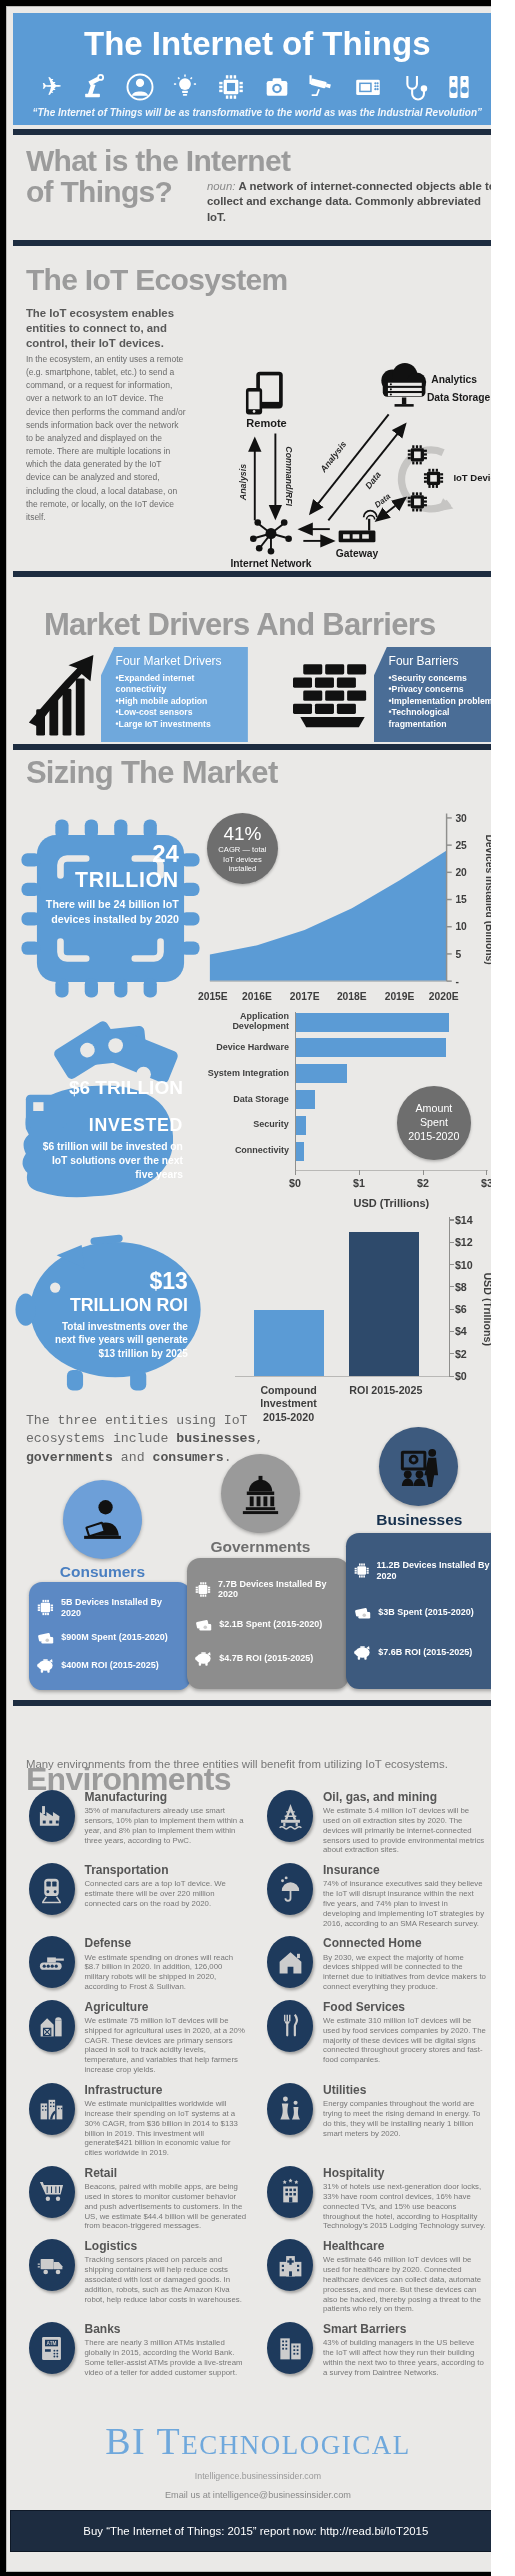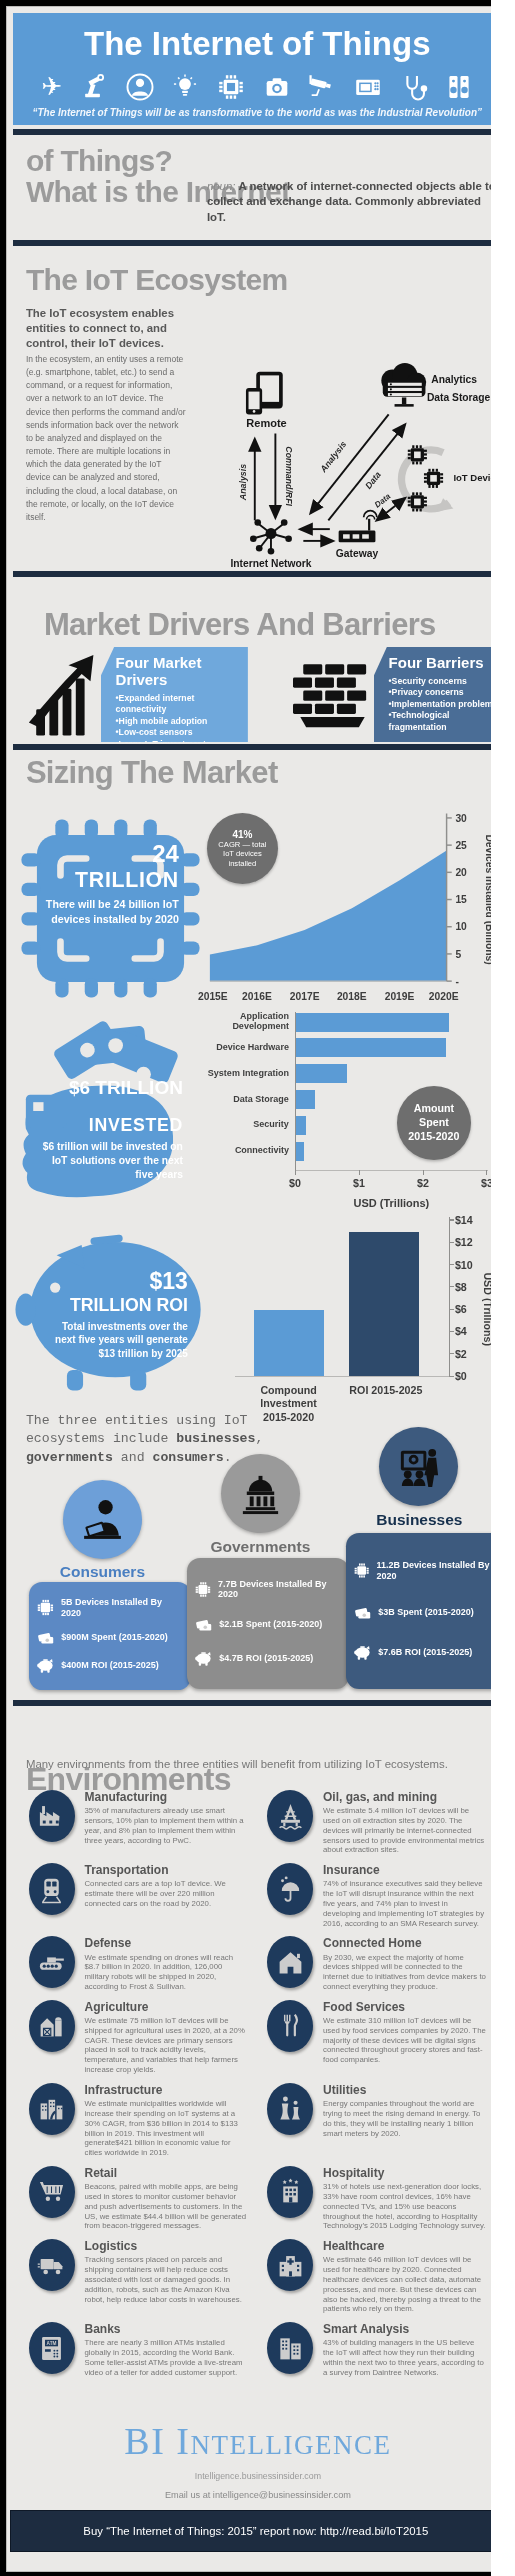--- a/index.html
+++ b/index.html
@@ -18,21 +18,21 @@
   
   .defnoun{font-style:italic;color:#8a8a8a;font-weight:400;}
   .deftext{color:#4c4c4c;font-weight:700;}
   
   .eco-intro{color:#585858;font-size:11.4px;font-weight:700;line-height:1.3;}
   .eco-body{color:#6b6b6b;font-size:8.5px;line-height:1.55;}
   .diag-label{font-weight:800;fill:#1a1a1a;}
   .arrow-label{font-weight:800;fill:#2a2a2a;font-style:italic;}
   
   .db-box{position:absolute;color:#fff;padding:7.4px 10.3px 5.9px 14.7px;}
-  .db-box h3{margin:0 0 4.4px 0;font-size:15px;font-weight:700;}
+  .db-box h3{margin:0 0 4.4px 0;font-size:12px;font-weight:400;}
   .db-box div{font-size:8.7px;line-height:1.32;font-weight:600;}
   .drivers{background:#6fa8dc;clip-path:polygon(0 30%,9% 0,100% 0,100% 100%,0 100%);}
   .barriers{background:#4a6d96;clip-path:polygon(0 30%,9% 0,100% 0,100% 100%,0 100%);}
   
   .stat-text{color:#fff;text-align:right;position:absolute;}
   .badge{position:absolute;border-radius:50%;background:#6e6e6e;color:#fff;text-align:center;display:flex;flex-direction:column;justify-content:center;box-shadow:0 1.5px 2.9px rgba(0,0,0,.25);}
   .tick-lab{font-size:14px;font-weight:700;fill:#3d3d3d;}
   .axis-lab{font-size:14px;font-weight:700;fill:#3d3d3d;}
   .hrow{display:flex;align-items:center;height:20.6px;margin-bottom:5.2px;}
   .hlabel{width:85px;text-align:right;padding-right:7.4px;font-size:9px;color:#3f3f3f;font-weight:600;line-height:1.1;}
@@ -185,22 +185,22 @@
             </g>
           </svg>
     </div>
     <div class="abs hdr-quote" style="left:14.7px;right:14.7px;top:94px;">“The Internet of Things will be as transformative to the world as was the Industrial Revolution”</div>
   </section>
 
   <div class="hr" style="top:122px;"></div>
 
   <section style="top:132px;height:97px;">
     <div class="abs sec-title" style="left:19px;top:5.9px;font-size:30px;">
+      <div>What is the Internet</div>
       <div>of Things?</div>
-      <div>What is the Internet</div>
     </div>
     <div class="abs" style="left:200px;top:40px;width:289px;font-size:11.4px;line-height:1.35;">
       <span class="defnoun">noun:</span>
       <span class="deftext">A network of internet-connected objects able to collect and exchange data. Commonly abbreviated IoT.</span>
     </div>
   </section>
 
   <div class="hr" style="top:233px;"></div>
 
   <section style="top:256px;height:318px;padding-left:20px;">
@@ -461,21 +461,21 @@
       <g class="tick-lab" text-anchor="middle" font-size="15">
         <text x="12" y="264">2015E</text>
         <text x="72" y="264">2016E</text>
         <text x="137" y="264">2017E</text>
         <text x="201" y="264">2018E</text>
         <text x="266" y="264">2019E</text>
         <text x="326" y="264">2020E</text>
       </g>
     </svg>
     <div class="badge" style="left:200px;top:60px;width:71px;height:71px;">
-      <div style="font-size:10px;font-weight:700;">41%</div>
+      <div style="font-size:19px;font-weight:400;">41%</div>
       <div style="font-size:7.6px;line-height:1.25;padding:0 5.9px;">CAGR — total IoT devices installed</div>
     </div>
 
     <svg class="abs" style="left:10.3px;top:255px;" width="184" height="206" viewBox="0 0 250 280">
       <g fill="#5b9bd5">
         <g transform="rotate(-32 95 60)">
               <rect x="55" y="35" width="84" height="46" rx="7"></rect>
             </g>
         <g transform="rotate(-6 135 60)">
               <rect x="92" y="28" width="84" height="46" rx="7"></rect>
@@ -529,21 +529,21 @@
       <div class="abs" style="left:91px;top:158px;width:1.5px;height:5.2px;background:#8f8f8d;"></div>
       <div class="abs" style="left:155px;top:158px;width:1.5px;height:5.2px;background:#8f8f8d;"></div>
       <div class="abs" style="left:219px;top:158px;width:1.5px;height:5.2px;background:#8f8f8d;"></div>
       <div class="abs" style="left:282px;top:158px;width:1.5px;height:5.2px;background:#8f8f8d;"></div>
       <div class="htick" style="left:91px;top:165px;">$0</div>
       <div class="htick" style="left:155px;top:165px;">$1</div>
       <div class="htick" style="left:219px;top:165px;">$2</div>
       <div class="htick" style="left:283px;top:165px;">$3</div>
       <div class="abs" style="left:91px;top:185px;width:193px;text-align:center;font-size:11px;font-weight:700;color:#3d3d3d;">USD (Trillions)</div>
       <div class="badge" style="left:193px;top:74px;width:74px;height:74px;">
-        <div style="font-size:10.7px;font-weight:700;line-height:1.3;padding:0 10.3px;">Amount Spent 2015-2020</div>
+        <div style="font-size:10.7px;font-weight:400;line-height:1.3;padding:0 10.3px;">Amount Spent 2015-2020</div>
       </div>
     </div>
 
     <svg class="abs" style="left:7.4px;top:477px;" width="194" height="171" viewBox="0 0 264 232">
       <g fill="#5b9bd5">
         <ellipse cx="138" cy="108" rx="116" ry="92"></ellipse>
         <ellipse cx="16" cy="108" rx="14" ry="22"></ellipse>
         <rect x="72" y="190" width="22" height="28" rx="8"></rect>
         <rect x="158" y="190" width="22" height="28" rx="8"></rect>
         <path d="M58 34 l34 -14 4 32z"></path>
@@ -1000,30 +1000,30 @@
                   <rect x="24" y="16" width="2.5" height="2.5"></rect>
                   <rect x="28.5" y="16" width="2.5" height="2.5"></rect>
                   <rect x="24" y="21" width="2.5" height="2.5"></rect>
                   <rect x="28.5" y="21" width="2.5" height="2.5"></rect>
                   <rect x="24" y="26" width="2.5" height="2.5"></rect>
                   <rect x="28.5" y="26" width="2.5" height="2.5"></rect>
                 </g>
               </svg>
             </div>
         <div>
-              <h3>Smart Analysis</h3>
+              <h3>Smart Barriers</h3>
               <p>43% of building managers in the US believe the IoT will affect how they run their building within the next two to three years, according to a survey from Daintree Networks.</p>
             </div>
       </div>
 
     </div>
   </section>
 
   <section style="top:2393px;height:171px;">
-    <div class="abs logo" style="left:0;right:0;top:19px;">BI Intelligence</div>
+    <div class="abs logo" style="left:0;right:0;top:19px;">BI Technological</div>
     <div class="abs f-small" style="left:0;right:0;top:71px;font-size:8.8px;">Intelligence.businessinsider.com</div>
     <div class="abs f-small" style="left:0;right:0;top:90px;font-size:9.2px;color:#8a8a8a;">Email us at intelligence@businessinsider.com</div>
     <div class="banner" style="top:110px;">Buy “The Internet of Things: 2015” report now: http://read.bi/IoT2015</div>
   </section>
 
 </div>
 </div>
 
 
 </body></html>

